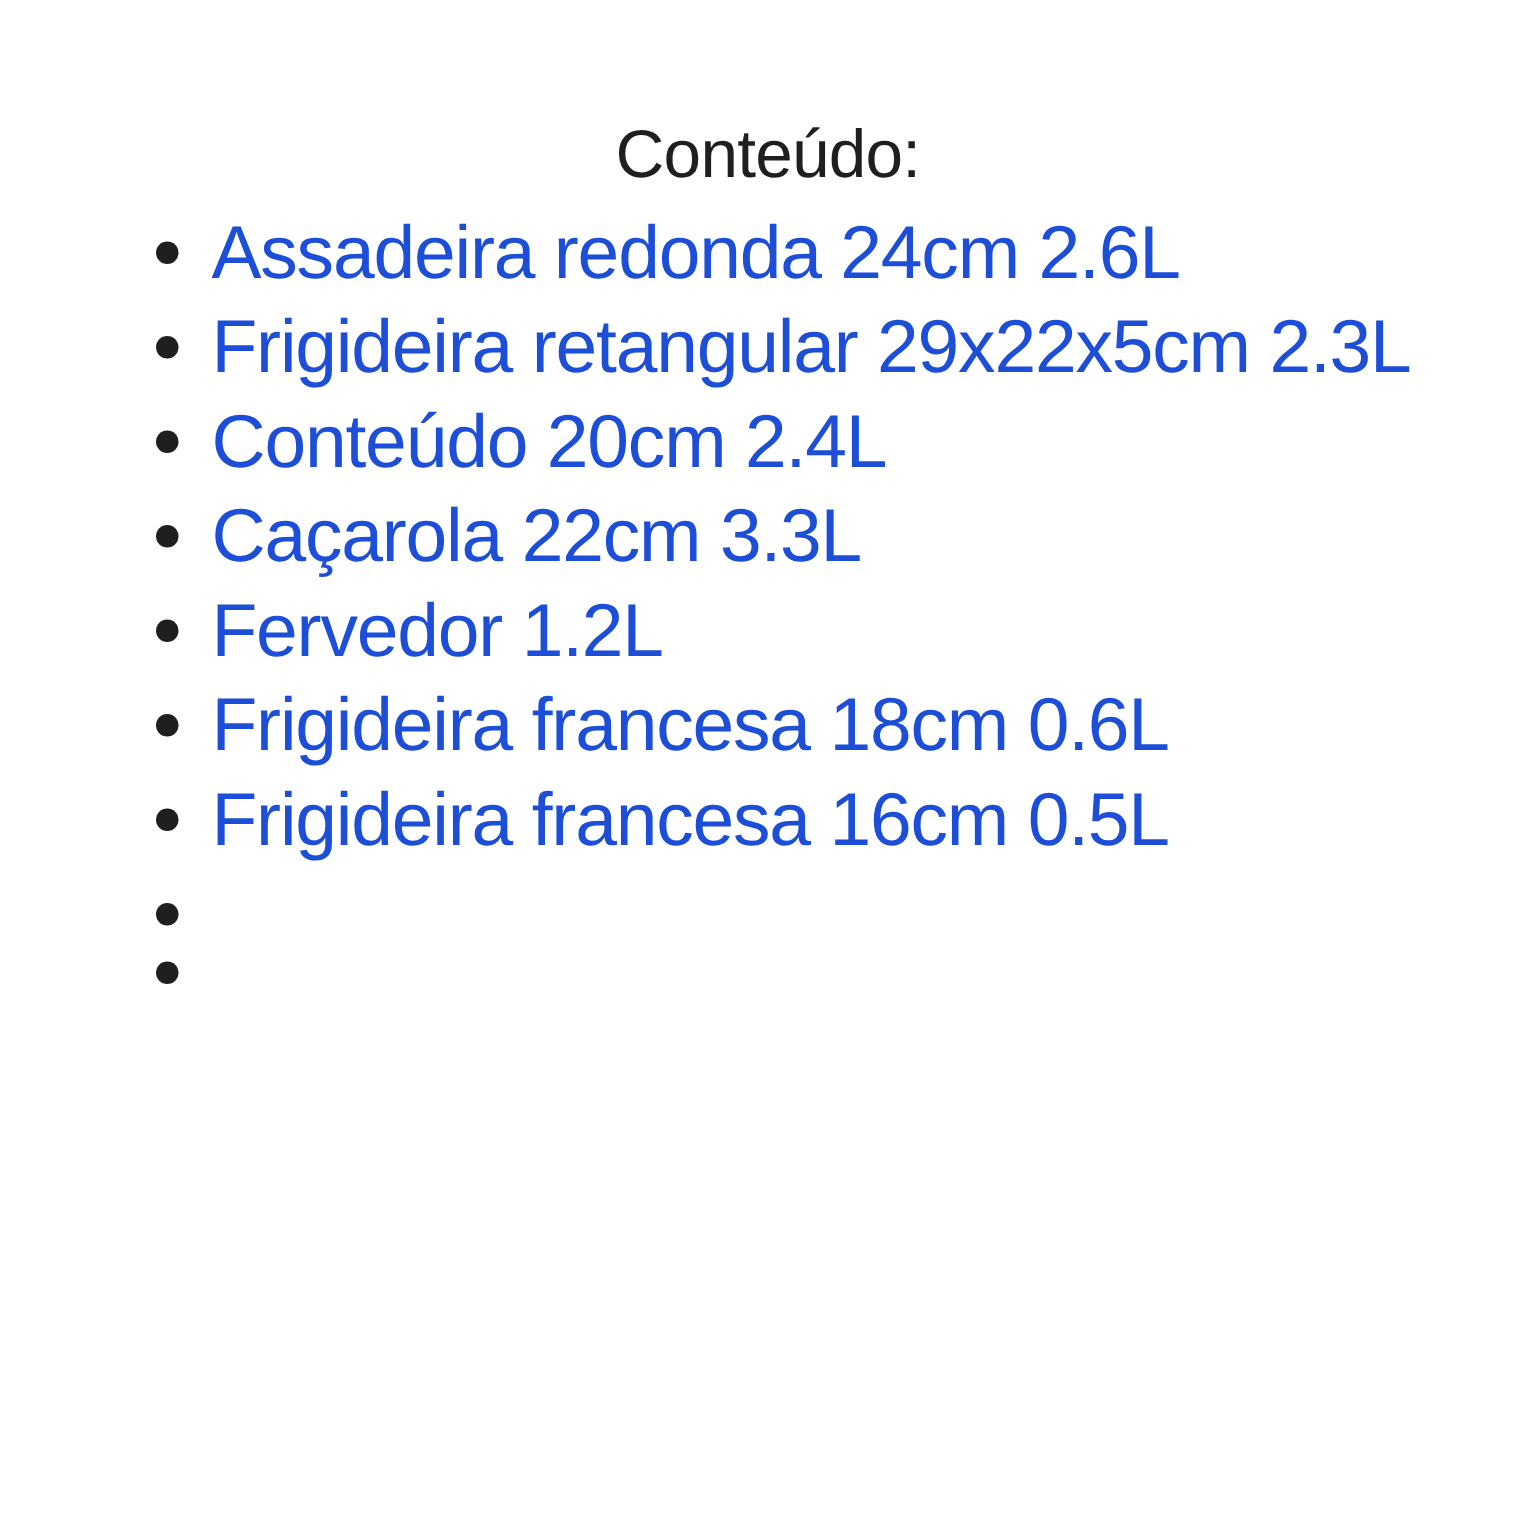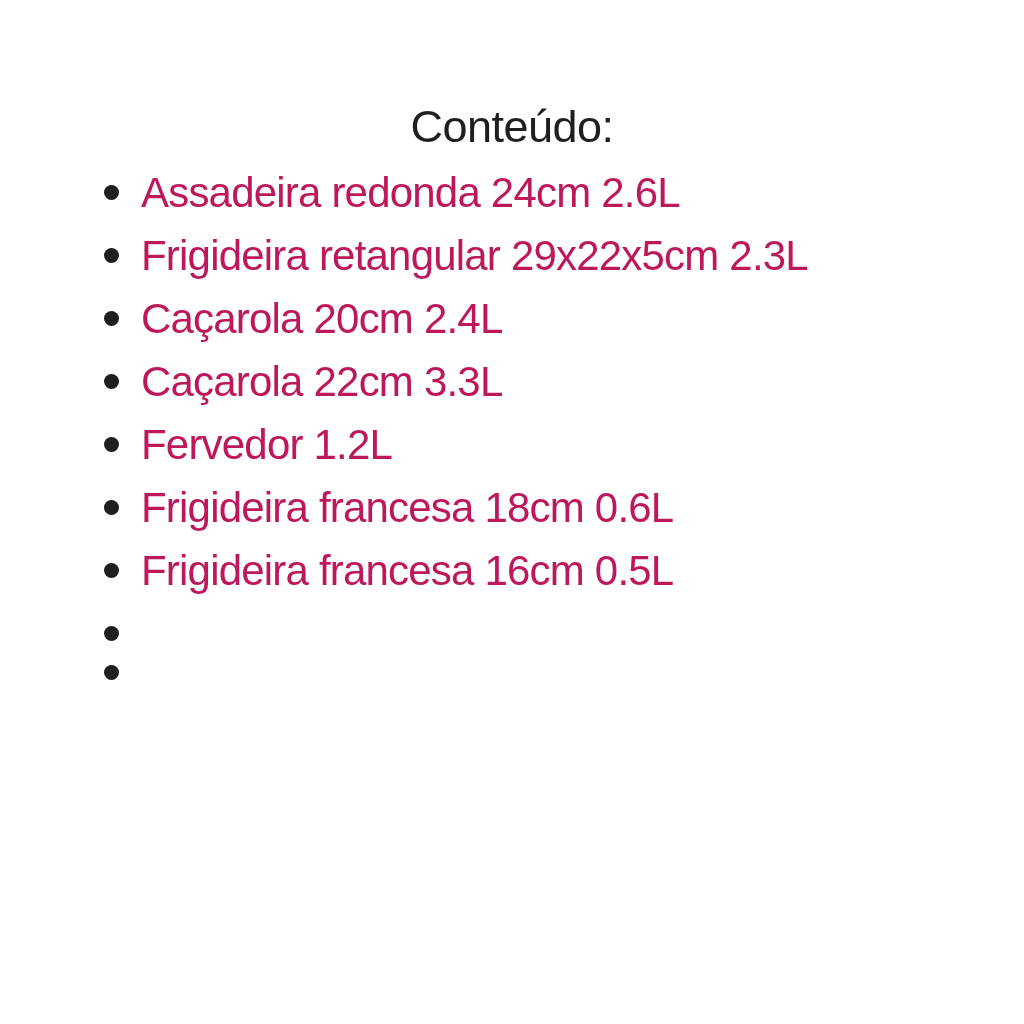--- a/index.html
+++ b/index.html
@@ -11,43 +11,43 @@
     height: 1024px;
     background: #ffffff;
     font-family: "Liberation Sans", sans-serif;
     color: #1f1f1f;
     overflow: hidden;
   }
   .page {
     width: 1024px;
     height: 993px;
     box-sizing: border-box;
-    padding-top: 104px;
+    padding-top: 80px;
   }
   .title {
     margin: 0;
     font-size: 45px;
     font-weight: 400;
     line-height: 1;
     text-align: center;
     letter-spacing: -0.5px;
     color: #1f1f1f;
   }
   ul.content-list {
     list-style: none;
     margin: 12px 0 0 0;
     padding: 0 0 0 104px;
   }
   ul.content-list li {
     display: flex;
     align-items: flex-start;
-    font-size: 42px;
+    font-size: 50px;
     line-height: 63px;
     letter-spacing: -0.8px;
-    color: #be185d;
+    color: #1d4ed8;
   }
   .bullet {
     flex: 0 0 auto;
     width: 15px;
     height: 15px;
     border-radius: 50%;
     background: #1f1f1f;
     margin: 24px 22px 0 0;
   }
   .item-text {
@@ -64,21 +64,21 @@
     <li>
       <span class="bullet"></span>
       <span class="item-text">Assadeira redonda 24cm 2.6L</span>
     </li>
     <li>
       <span class="bullet"></span>
       <span class="item-text">Frigideira retangular 29x22x5cm 2.3L</span>
     </li>
     <li>
       <span class="bullet"></span>
-      <span class="item-text">Caçarola 20cm 2.4L</span>
+      <span class="item-text">Conteúdo 20cm 2.4L</span>
     </li>
     <li>
       <span class="bullet"></span>
       <span class="item-text">Caçarola 22cm 3.3L</span>
     </li>
     <li>
       <span class="bullet"></span>
       <span class="item-text">Fervedor 1.2L</span>
     </li>
     <li>

